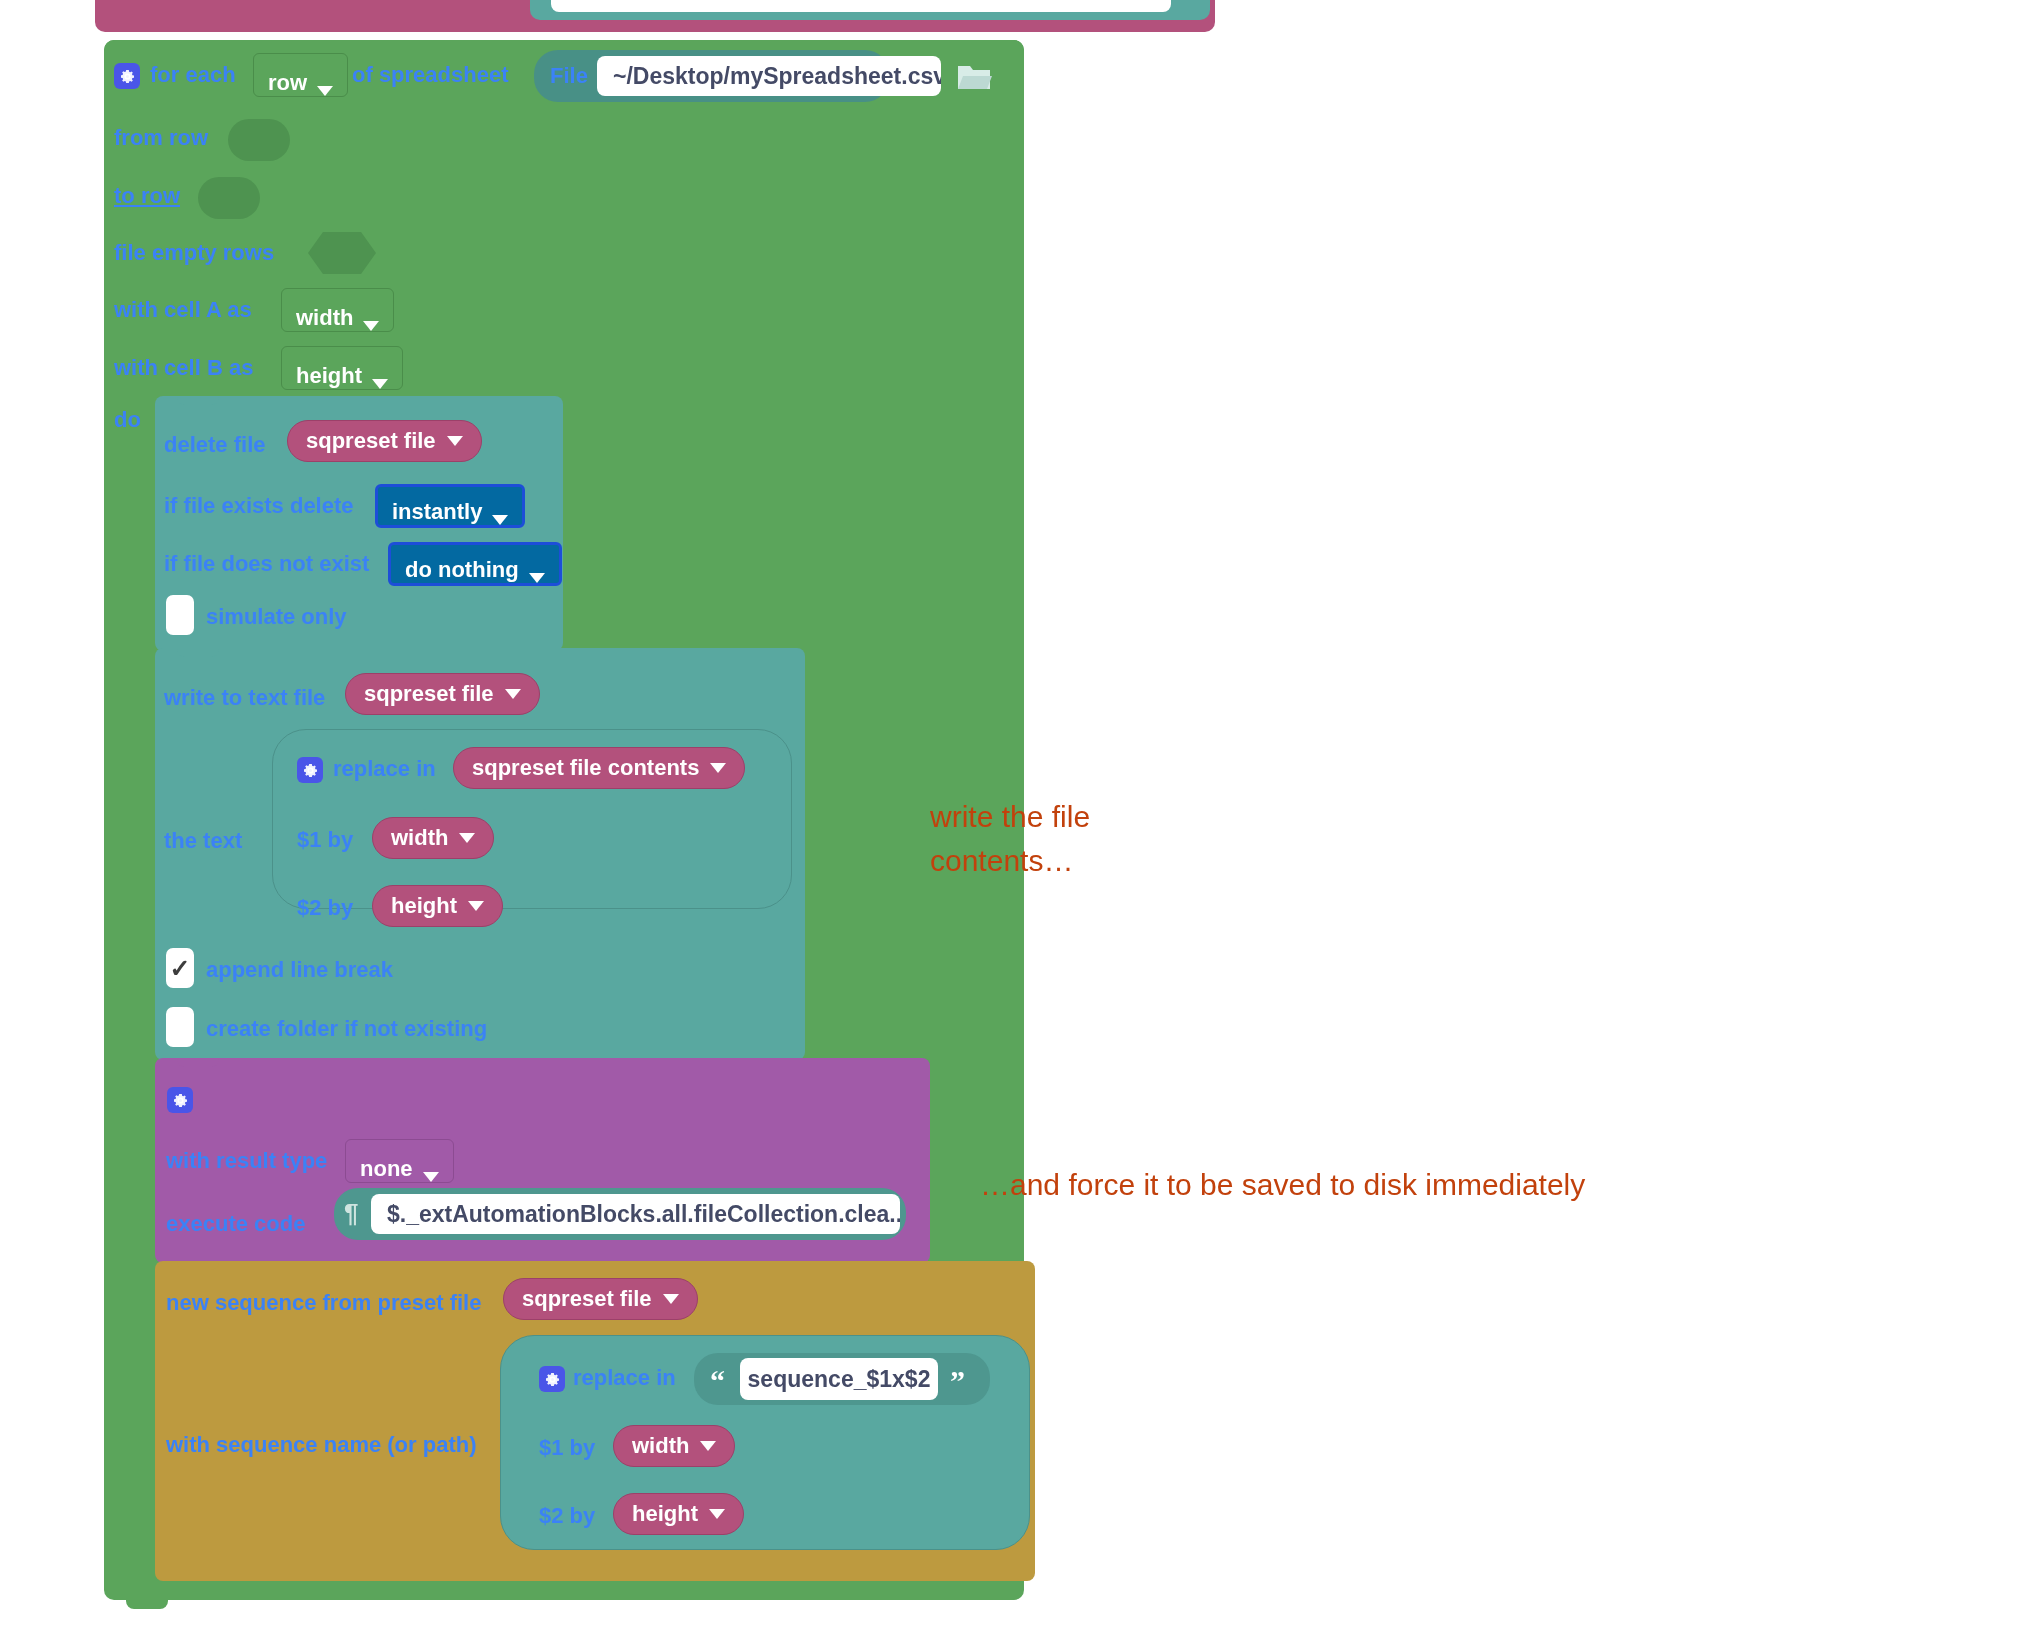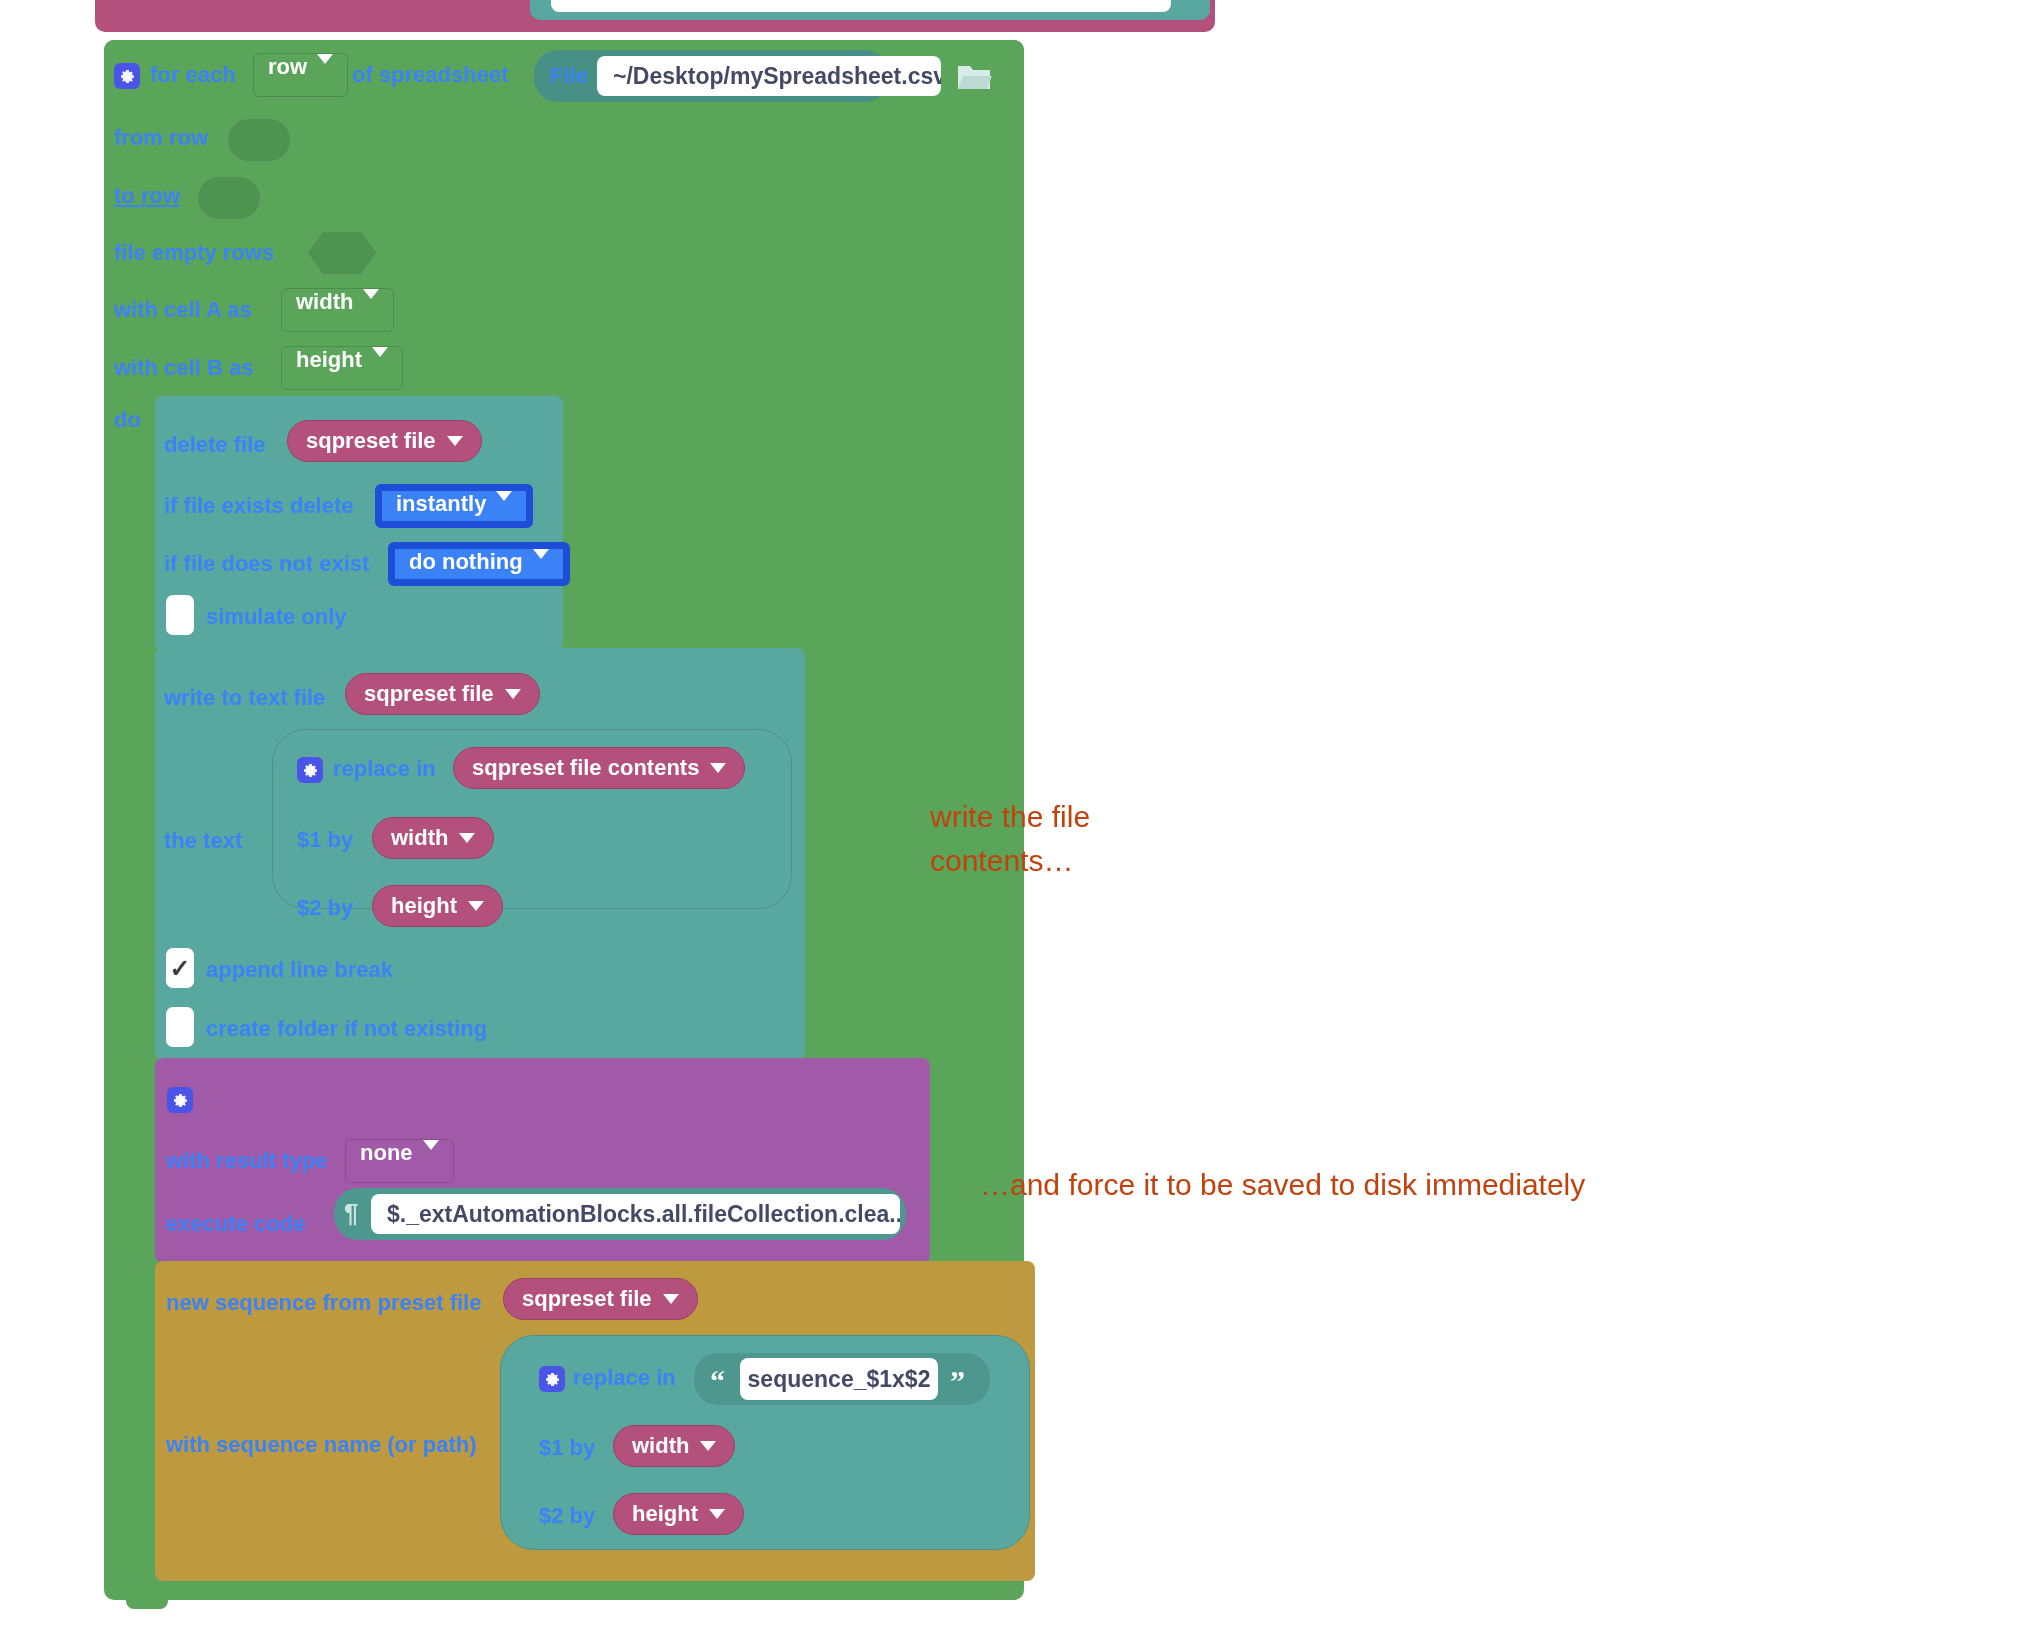--- a/index.html
+++ b/index.html
@@ -59,33 +59,33 @@
     font-weight: bold;
     font-size: 22px;
     line-height: 26px;
     white-space: nowrap;
   }
 
   
   .dd {
     position: absolute;
     display: flex;
-    align-items: flex-start;
+    align-items: flex-end;
     gap: 10px;
     height: 44px;
     padding: 0 14px;
     border-radius: 6px;
     color: #fff;
     font-weight: bold;
     font-size: 22px;
     white-space: nowrap;
     box-sizing: border-box;
   }
   .dd-green  { background: #5ba55b; border: 1px solid #4a8d4a; }
-  .dd-teal   { background: #3b82f6; border: 7px solid #1d4ed8; }
+  .dd-teal   { background: #0369a1; border: 3px solid #1d4ed8; }
   .dd-purple { background: #a15aa8; border: 1px solid #8c4b92; }
 
   
   .pill {
     position: absolute;
     display: flex;
     align-items: center;
     gap: 11px;
     height: 42px;
     padding: 0 18px;

